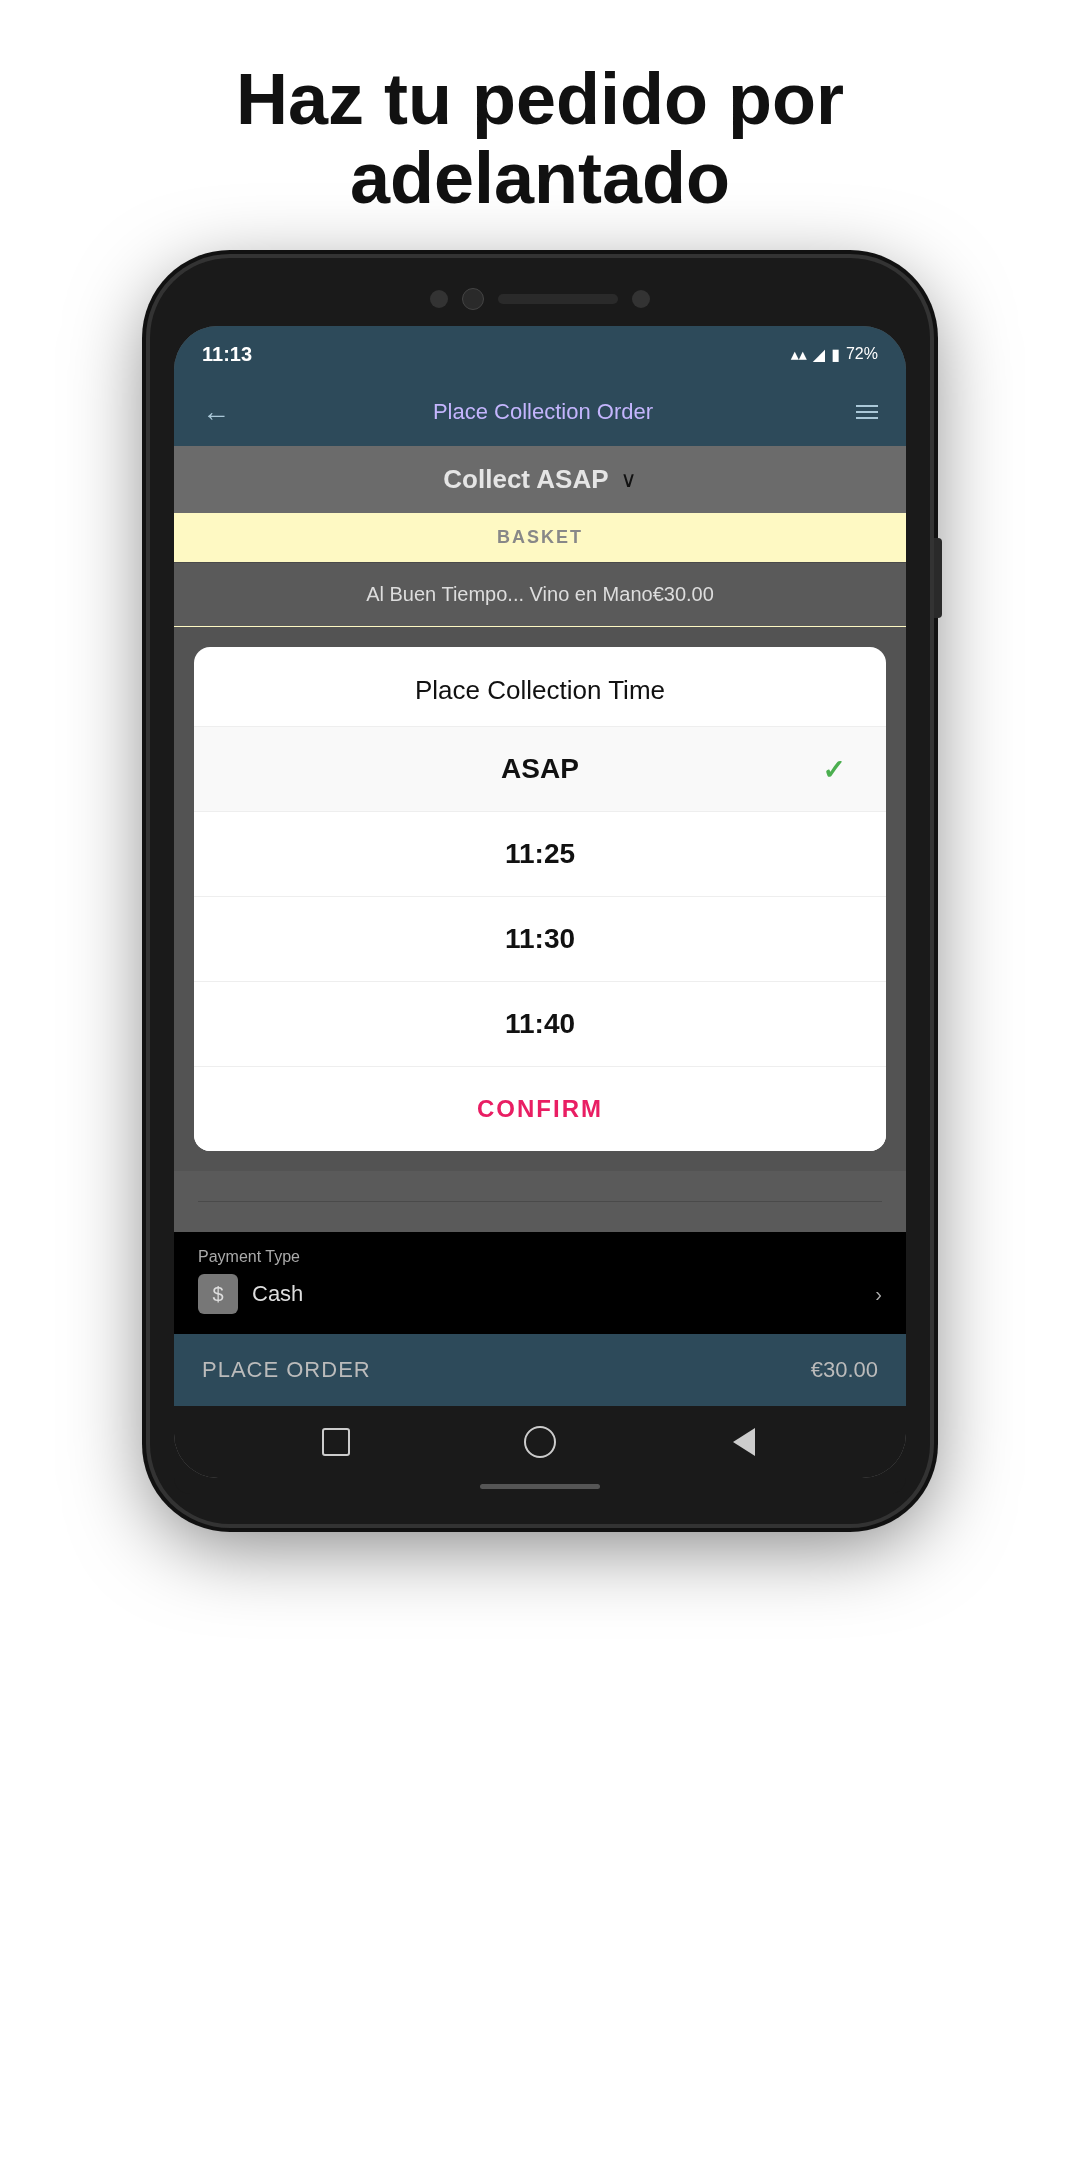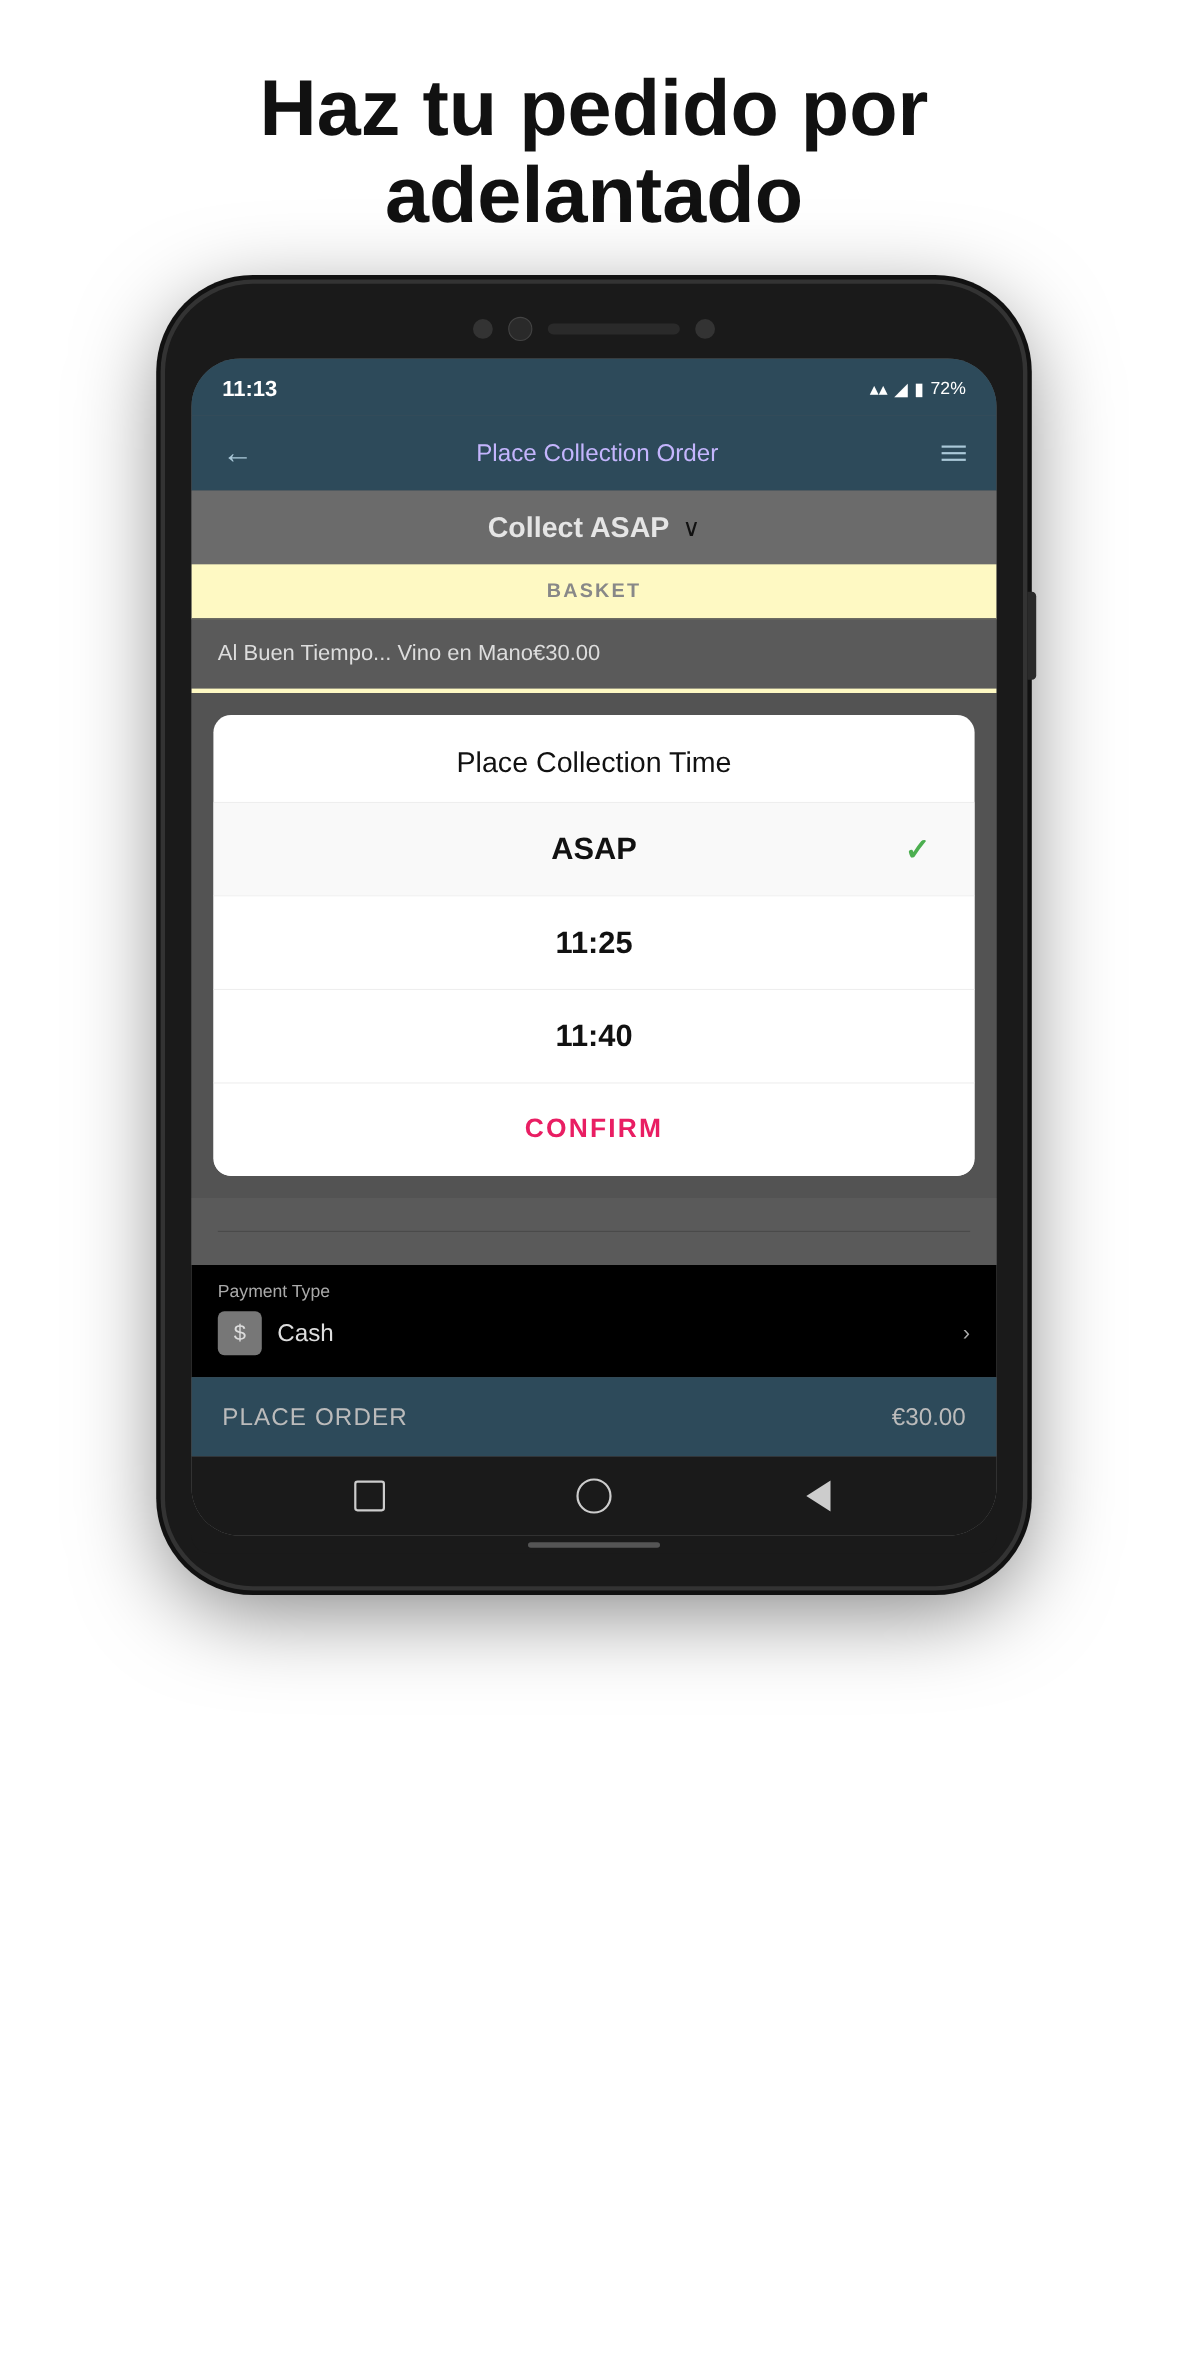--- a/index.html
+++ b/index.html
@@ -170,24 +170,24 @@
       font-size: 18px;
       font-weight: 700;
       letter-spacing: 2px;
       border-bottom: 1px solid #4a4a4a;
     }
 
     
     .basket-item {
       background: #5a5a5a;
       display: flex;
-      justify-content: flex-start;
+      justify-content: center;
       align-items: center;
       padding: 20px 24px;
-      border-bottom: 4px solid #fef9c3;
+      border-bottom: 1px solid #fef9c3;
     }
     .basket-item-name {
       color: #ddd;
       font-size: 20px;
     }
     .basket-item-price {
       color: #ddd;
       font-size: 20px;
     }
 
@@ -437,20 +437,23 @@
 
           <div class="time-option">
             <span class="time-option-text">ASAP</span>
             <span class="checkmark">✓</span>
           </div>
 
           <div class="time-option plain">
             <span class="time-option-text">11:25</span>
           </div>
 
+          <div class="time-option plain">
+            <span class="time-option-text">11:30</span>
+          </div>
 
           <div class="time-option plain">
             <span class="time-option-text">11:40</span>
           </div>
 
           <div class="confirm-btn">CONFIRM</div>
 
         </div>
       </div>
 

